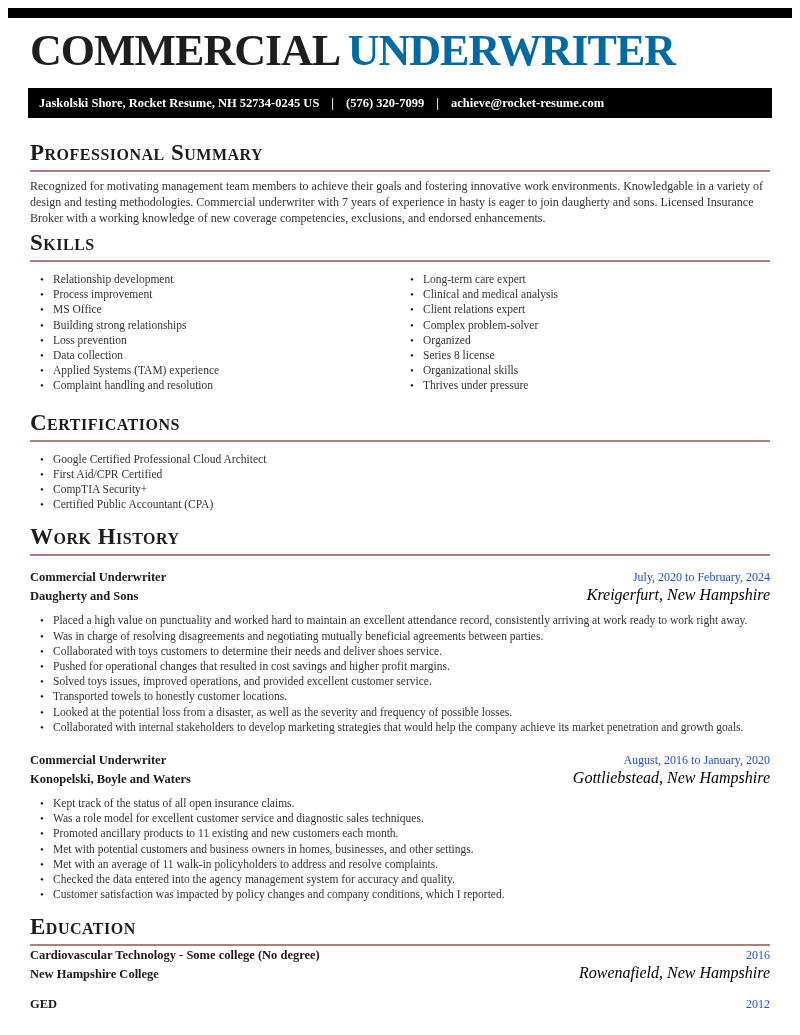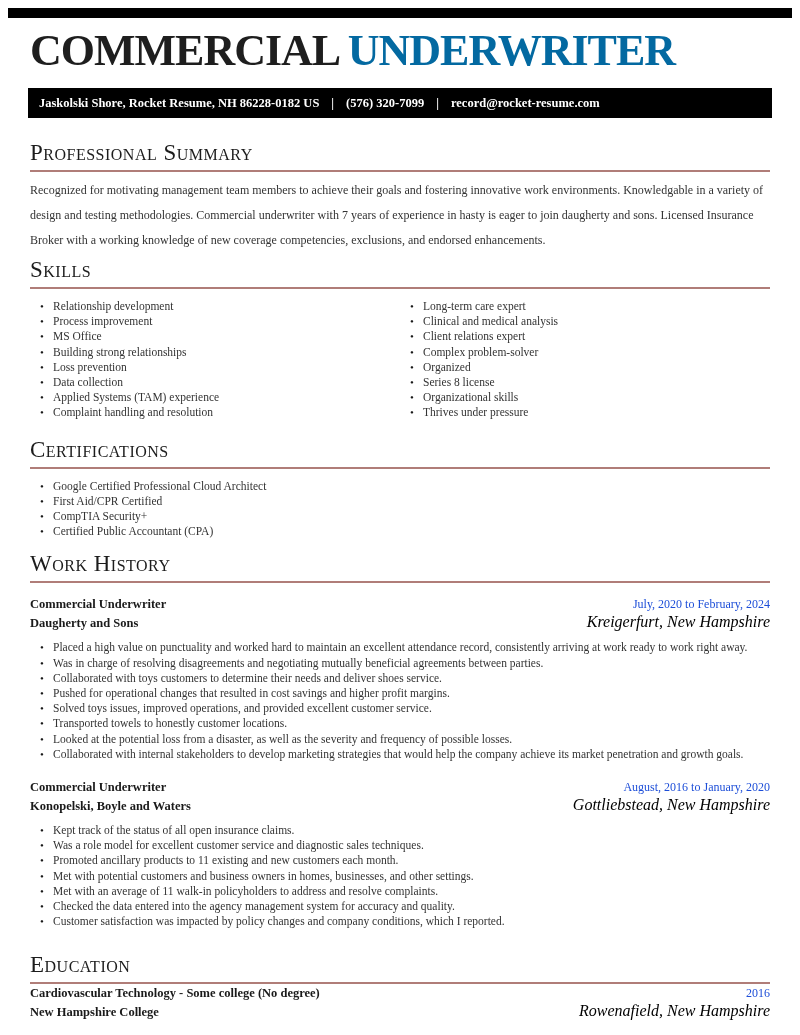--- a/index.html
+++ b/index.html
@@ -22,32 +22,32 @@
 
   .contact-bar {
     margin: 15px 28px 0 28px; height: 30px; background: #000000;
     color: #ffffff; display: flex; align-items: center;
     padding-left: 11px; font-weight: bold; font-size: 12.5px;
   }
   .contact-bar .sep { margin: 0 12px; font-weight: bold; }
 
   .section { padding: 0 30px; }
   .heading {
-    margin: 0; font-variant: small-caps; font-weight: 400;
+    margin: 0; font-variant: small-caps; font-weight: 700;
     font-size: 23px; line-height: 22px; letter-spacing: 0.5px;
     color: #1c1c1c; border-bottom: 2px solid #b07d78; padding-bottom: 6px;
   }
   .heading.mt-summary { margin-top: 24px; }
   .heading.mt-skills  { margin-top: 6px;  }
   .heading.mt-certs   { margin-top: 18px; }
   .heading.mt-work    { margin-top: 14px; }
-  .heading.mt-edu     { margin-top: 25px; }
+  .heading.mt-edu     { margin-top: 14px; }
 
   .summary-text {
-    margin: 6px 0 0 0; font-size: 12px; line-height: 25px; color: #333333;
+    margin: 6px 0 0 0; font-size: 12px; line-height: 16px; color: #333333;
   }
 
   ul.bullet-list { list-style: none; margin: 10px 0 0 0; padding: 0 0 0 10px; }
   ul.bullet-list li {
     position: relative; padding-left: 13px;
     font-size: 11.5px; line-height: 15.2px; color: #333333;
   }
   ul.bullet-list li::before {
     content: "\2022"; position: absolute; left: 0; top: 0;
     color: #1a1a1a; font-size: 11px;
@@ -72,25 +72,25 @@
 <body>
 
 <div class="top-bar"></div>
 
 <div class="title">
   <span>COMMERCIAL</span>
   <span class="accent">UNDERWRITER</span>
 </div>
 
 <div class="contact-bar">
-  <span>Jaskolski Shore, Rocket Resume, NH 86228-0182 US</span>
+  <span>Jaskolski Shore, Rocket Resume, NH 52734-0245 US</span>
   <span class="sep">|</span>
   <span>(576) 320-7099</span>
   <span class="sep">|</span>
-  <span>record@rocket-resume.com</span>
+  <span>achieve@rocket-resume.com</span>
 </div>
 
 <div class="section">
   <h2 class="heading mt-summary">Professional Summary</h2>
   <p class="summary-text">Recognized for motivating management team members to achieve their goals and fostering innovative work environments. Knowledgable in a variety of design and testing methodologies. Commercial underwriter with 7 years of experience in hasty is eager to join daugherty and sons. Licensed Insurance Broker with a working knowledge of new coverage competencies, exclusions, and endorsed enhancements.</p>
 </div>
 
 <div class="section">
   <h2 class="heading mt-skills">Skills</h2>
   <div class="skills-cols">

